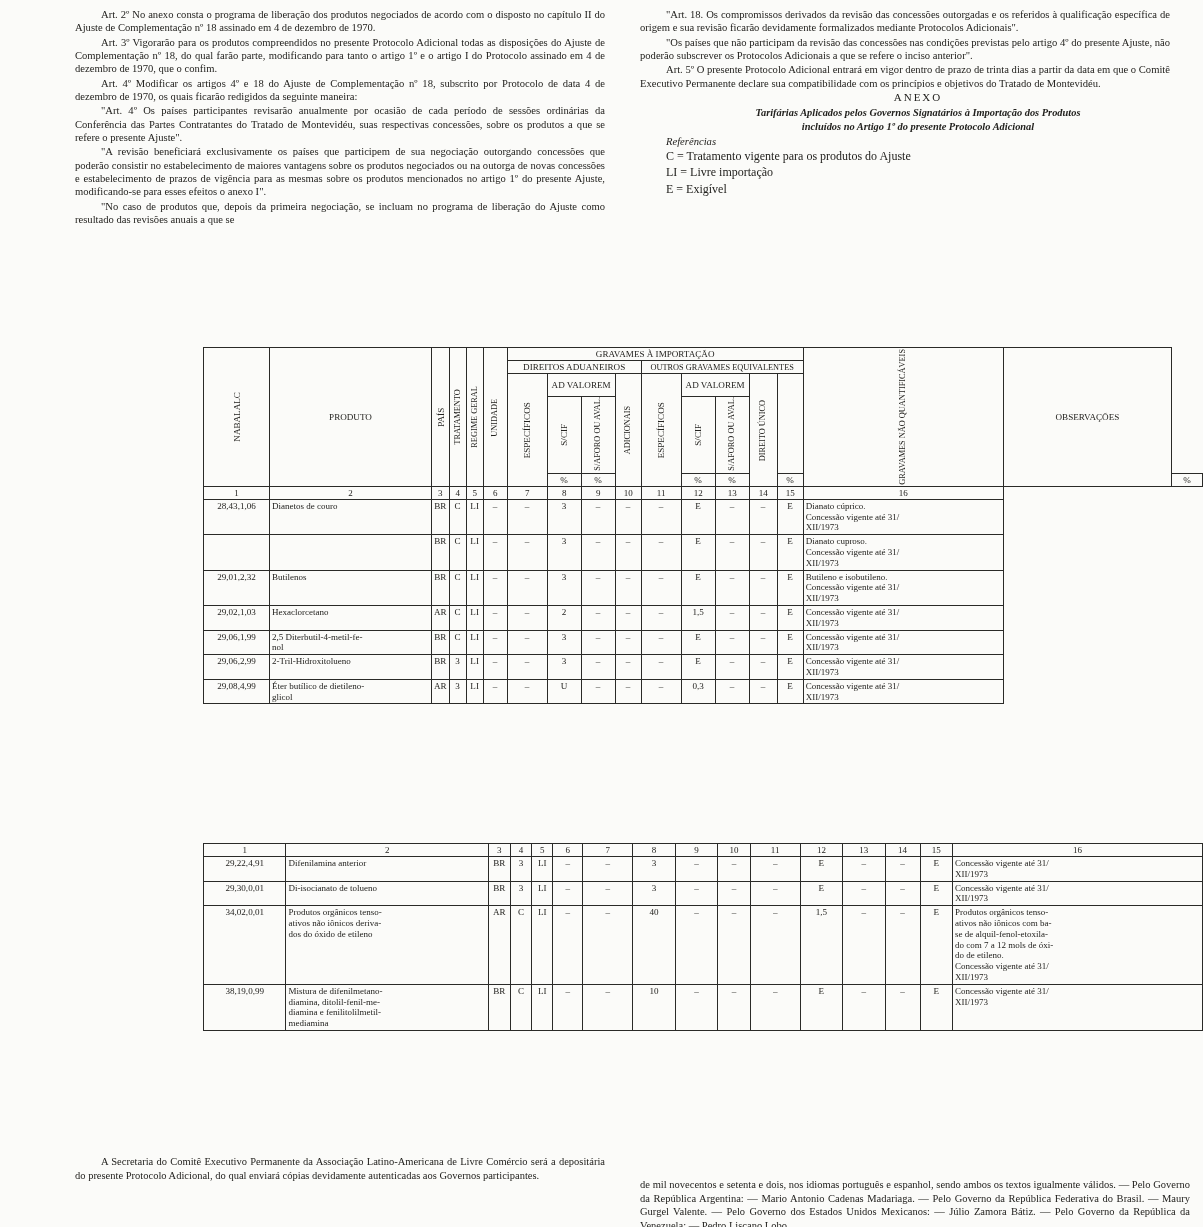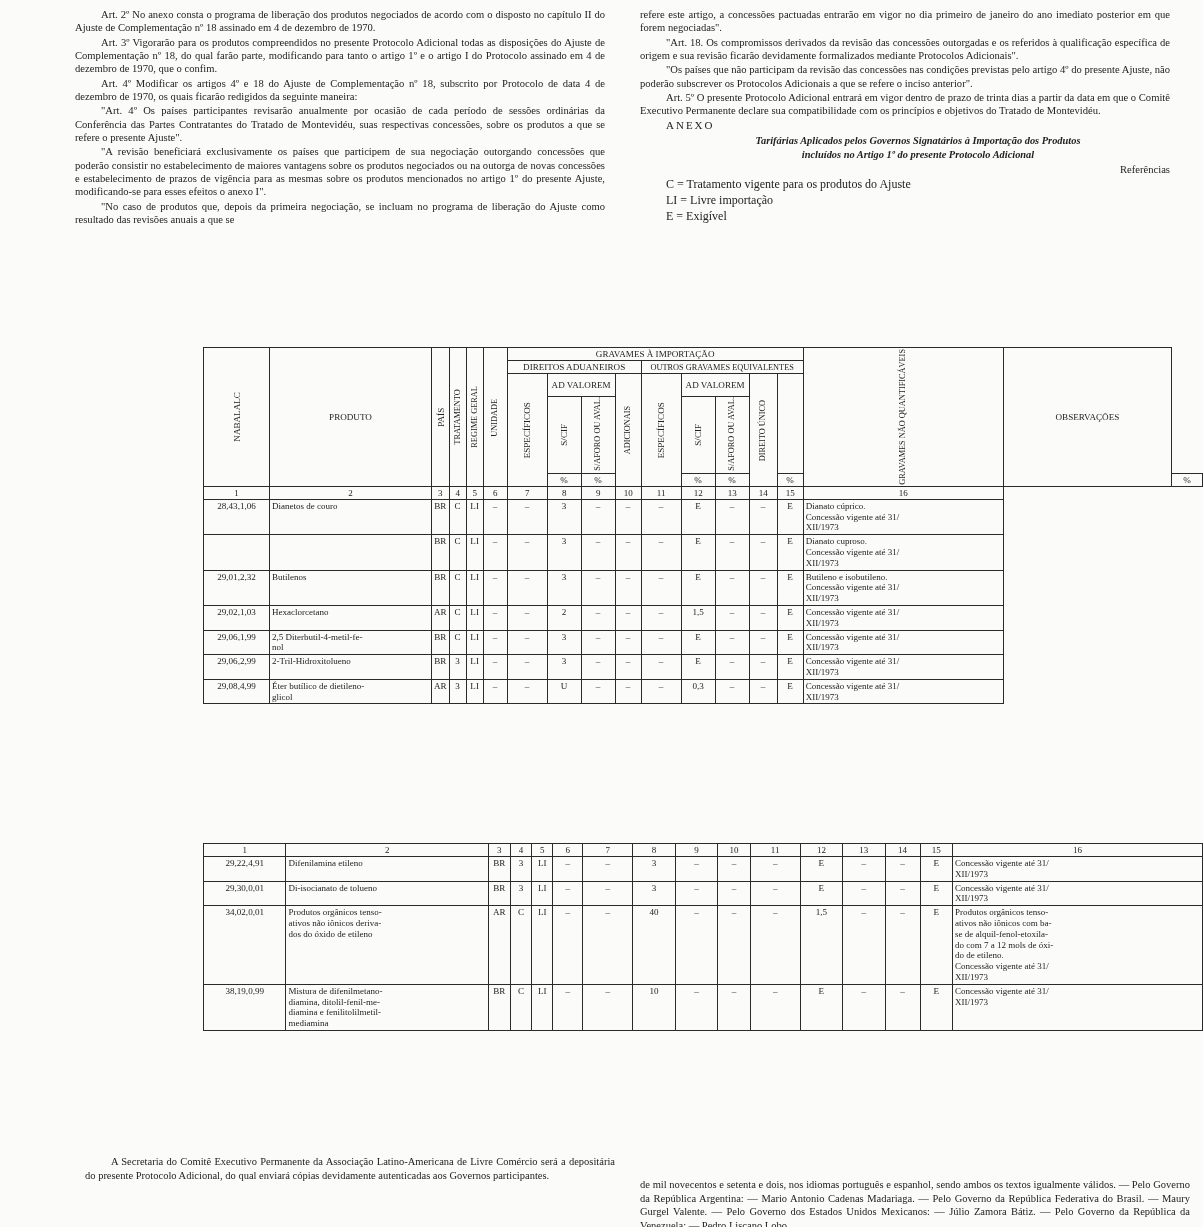--- a/index.html
+++ b/index.html
@@ -6,60 +6,59 @@
   body{width:1203px;height:1227px;position:relative;font-family:"Liberation Serif",serif;color:#23221f;}
   .page{position:absolute;inset:0;}
 
   
   .cols{position:absolute;top:8px;left:0;width:1203px;height:330px;}
   .col{position:absolute;top:0;width:530px;font-size:10.6px;line-height:1.26;text-align:justify;}
   .col.left{left:75px;}
   .col.right{left:640px;}
   .col p{margin:0 0 1px 0;text-indent:26px;}
   .col p.noind{text-indent:0;}
-  .anexo-h{text-indent:0;margin:8px 0 4px 0;letter-spacing:2px;font-size:11px;}
+  .anexo-h{text-align:center;text-indent:0;margin:8px 0 4px 0;letter-spacing:2px;font-size:11px;}
   .anexo-sub{text-align:center;text-indent:0;font-style:italic;font-weight:bold;font-size:10.4px;line-height:1.3;}
-  .ref-h{text-align:right;text-indent:0;margin:7px 0 4px 0;font-size:10.6px;}
+  .ref-h{text-align:left;text-indent:0;font-style:italic;margin:7px 0 4px 0;font-size:10.6px;}
   .refline{text-indent:0;margin:0 0 0 110px;font-size:12px;}
 
   
   .tbl{position:absolute;border-collapse:collapse;font-size:9.1px;line-height:1.12;}
   .tbl td,.tbl th{border:1px solid #2a2a28;padding:1px 2px;vertical-align:top;font-weight:normal;}
   .tbl th{text-align:center;vertical-align:middle;}
   .c{text-align:center;}
   .vert{writing-mode:vertical-rl;transform:rotate(180deg);white-space:nowrap;text-align:center;}
   .vsmall{font-size:8.3px;}
   #maintable{top:347px;left:203px;width:1000px;}
   #table2{top:843px;left:203px;width:1000px;}
   .rowhead td{text-align:center;font-size:9px;}
   .obs{font-size:9px;line-height:1.2;}
   .prod{font-size:9px;line-height:1.2;}
 
   
   .bot{position:absolute;top:1155px;left:0;width:1203px;height:72px;}
   .bot .col{font-size:10.5px;line-height:1.3;}
-  .bot .col.left{left:75px;width:530px;margin-left:10px;}
+  .bot .col.left{left:75px;width:530px;}
   .bot .col.right{left:640px;width:550px;margin-top:23px;}
 </style>
 </head>
 <body>
 
 <div class="page">
 
   <div class="cols">
     <div class="col left">
       <p>Art. 2º No anexo consta o programa de liberação dos produtos negociados de acordo com o disposto no capítulo II do Ajuste de Complementação nº 18 assinado em 4 de dezembro de 1970.</p>
       <p>Art. 3º Vigorarão para os produtos compreendidos no presente Protocolo Adicional todas as disposições do Ajuste de Complementação nº 18, do qual farão parte, modificando para tanto o artigo 1º e o artigo I do Protocolo assinado em 4 de dezembro de 1970, que o confim.</p>
       <p>Art. 4º Modificar os artigos 4º e 18 do Ajuste de Complementação nº 18, subscrito por Protocolo de data 4 de dezembro de 1970, os quais ficarão redigidos da seguinte maneira:</p>
       <p>"Art. 4º Os países participantes revisarão anualmente por ocasião de cada período de sessões ordinárias da Conferência das Partes Contratantes do Tratado de Montevidéu, suas respectivas concessões, sobre os produtos a que se refere o presente Ajuste".</p>
       <p>"A revisão beneficiará exclusivamente os países que participem de sua negociação outorgando concessões que poderão consistir no estabelecimento de maiores vantagens sobre os produtos negociados ou na outorga de novas concessões e estabelecimento de prazos de vigência para as mesmas sobre os produtos mencionados no artigo 1º do presente Ajuste, modificando-se para esses efeitos o anexo I".</p>
       <p>"No caso de produtos que, depois da primeira negociação, se incluam no programa de liberação do Ajuste como resultado das revisões anuais a que se</p>
     </div>
     <div class="col right">
-      <p class="noind">refere este artigo, a concessões pactuadas entrarão em vigor no dia primeiro de janeiro do ano imediato posterior em que forem negociadas".</p>
       <p>"Art. 18. Os compromissos derivados da revisão das concessões outorgadas e os referidos à qualificação específica de origem e sua revisão ficarão devidamente formalizados mediante Protocolos Adicionais".</p>
       <p>"Os países que não participam da revisão das concessões nas condições previstas pelo artigo 4º do presente Ajuste, não poderão subscrever os Protocolos Adicionais a que se refere o inciso anterior".</p>
       <p>Art. 5º O presente Protocolo Adicional entrará em vigor dentro de prazo de trinta dias a partir da data em que o Comitê Executivo Permanente declare sua compatibilidade com os princípios e objetivos do Tratado de Montevidéu.</p>
       <p class="anexo-h">ANEXO</p>
       <p class="anexo-sub">Tarifárias Aplicados pelos Governos Signatários à Importação dos Produtos</p>
       <p class="anexo-sub">incluídos no Artigo 1º do presente Protocolo Adicional</p>
       <p class="ref-h">Referências</p>
       <p class="refline">C = Tratamento vigente para os produtos do Ajuste</p>
       <p class="refline">LI = Livre importação</p>
       <p class="refline">E = Exigível</p>
@@ -307,21 +306,21 @@
         <td>12</td>
         <td>13</td>
         <td>14</td>
         <td>15</td>
         <td>16</td>
       </tr>
     </thead>
     <tbody id="body2">
         <tr>
           <td class="c">29,22,4,91</td>
-          <td class="prod">Difenilamina etileno</td>
+          <td class="prod">Difenilamina anterior</td>
           <td class="c">BR</td>
           <td class="c">3</td>
           <td class="c">LI</td>
           <td class="c">–</td>
           <td class="c">–</td>
           <td class="c">3</td>
           <td class="c">–</td>
           <td class="c">–</td>
           <td class="c">–</td>
           <td class="c">E</td>

